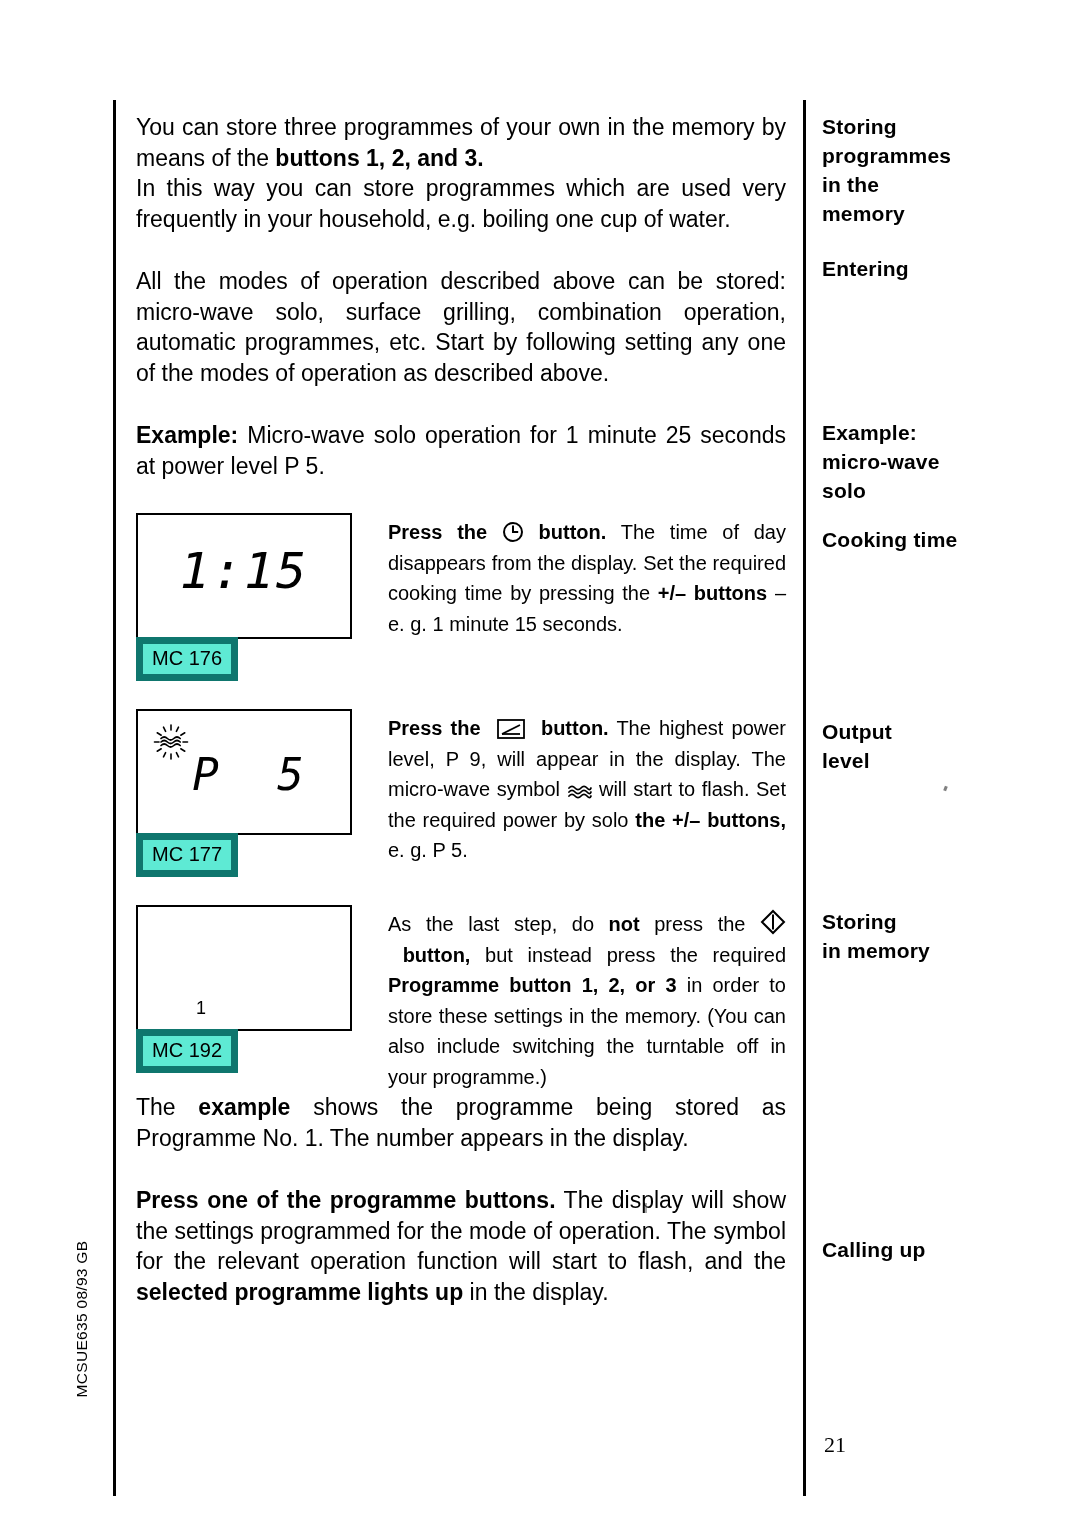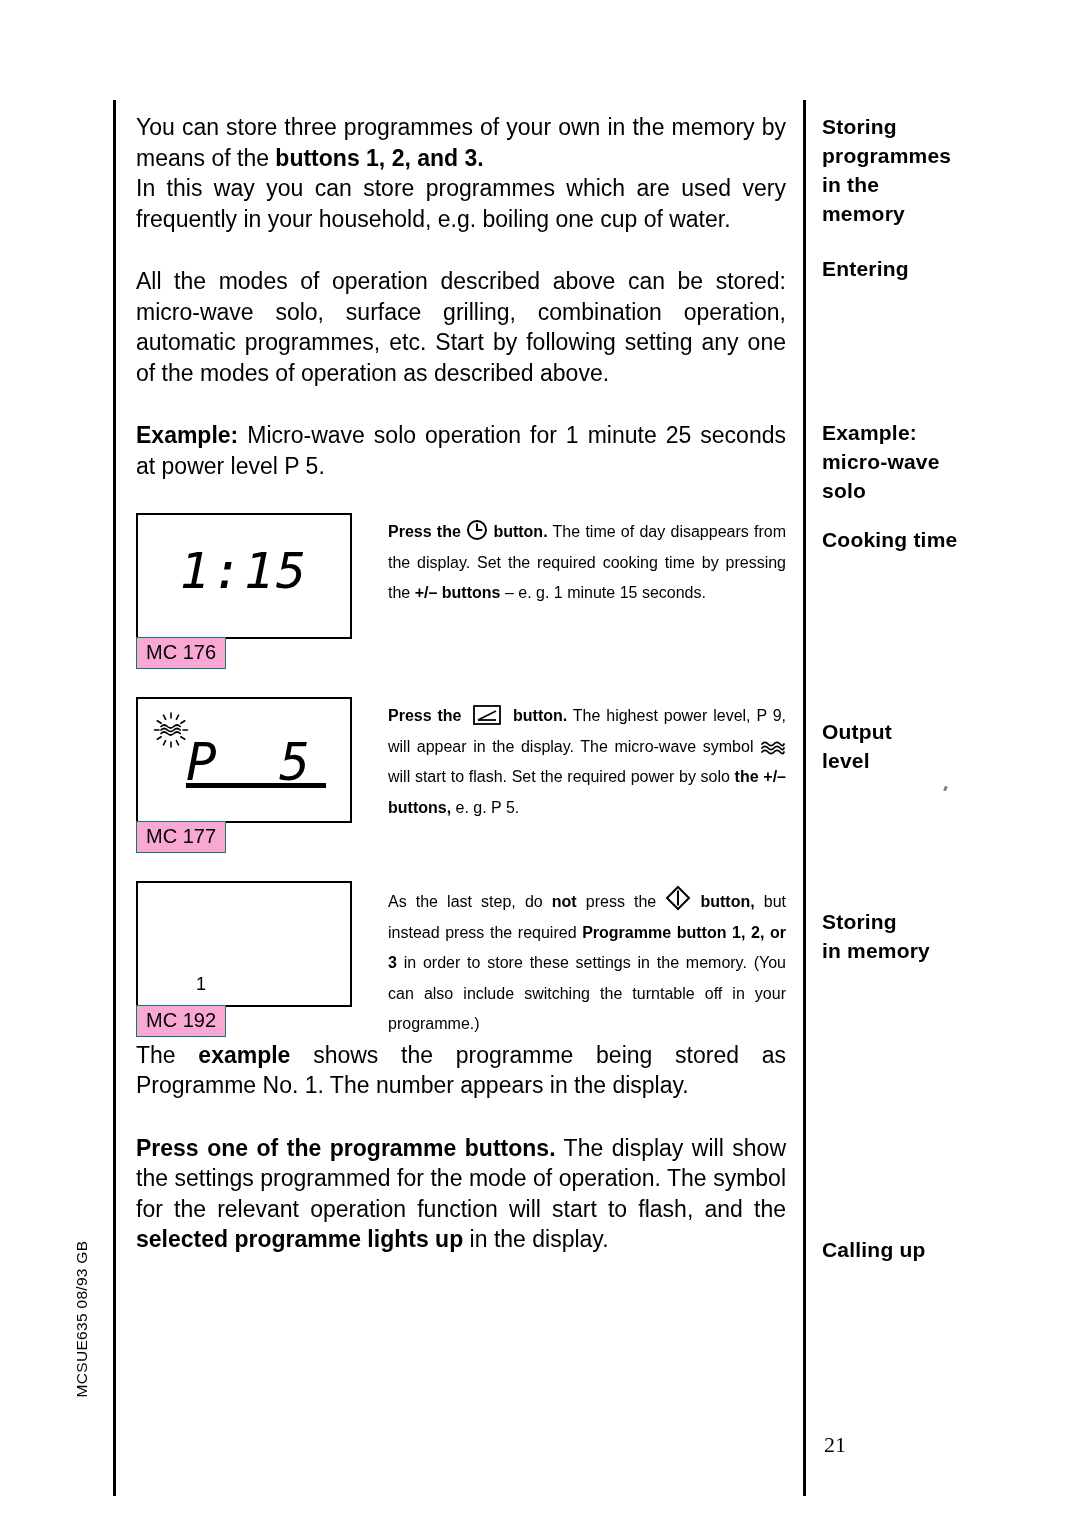--- a/index.html
+++ b/index.html
@@ -77,66 +77,65 @@
     width: 216px;
     height: 126px;
     border: 2px solid #000;
     box-sizing: border-box;
     background: #fff;
   }
   .lcd-caption {
     position: relative;
     margin-top: -2px;
     display: inline-block;
-    border: 1px solid #0f766e;
+    border: 7px solid #0f766e;
     box-sizing: border-box;
     padding: 1px 9px 3px 9px;
     font-size: 20px;
     line-height: 26px;
-    background: #f9a8d4;
+    background: #5eead4;
     z-index: 3;
   }
   .lcd-digits {
     position: absolute;
     left: 0; right: 0;
     top: 28px;
     text-align: center;
     font-family: "DejaVu Sans Mono", monospace;
     font-size: 50px;
     font-weight: 500;
     letter-spacing: 2px;
     font-style: italic;
     line-height: 56px;
   }
   .lcd-digits.pl {
     letter-spacing: 16px;
-    font-size: 51px;
+    font-size: 44px;
     top: 36px;
     padding-left: 24px;
-    text-decoration: underline;
   }
   .lcd-prog-num {
     position: absolute;
     left: 58px;
     bottom: 10px;
     font-size: 18px;
     font-family: "Liberation Sans", sans-serif;
   }
   .wave-badge {
     position: absolute;
     left: 12px;
     top: 10px;
     width: 42px;
     height: 42px;
   }
 
   .fig-text {
     flex: 1 1 auto;
     padding-left: 32px;
-    font-size: 16px;
+    font-size: 20px;
     line-height: 30.5px;
     text-align: justify;
     padding-top: 4px;
   }
 
   
   .ico {
     display: inline-block;
     vertical-align: -4px;
     line-height: 0;

